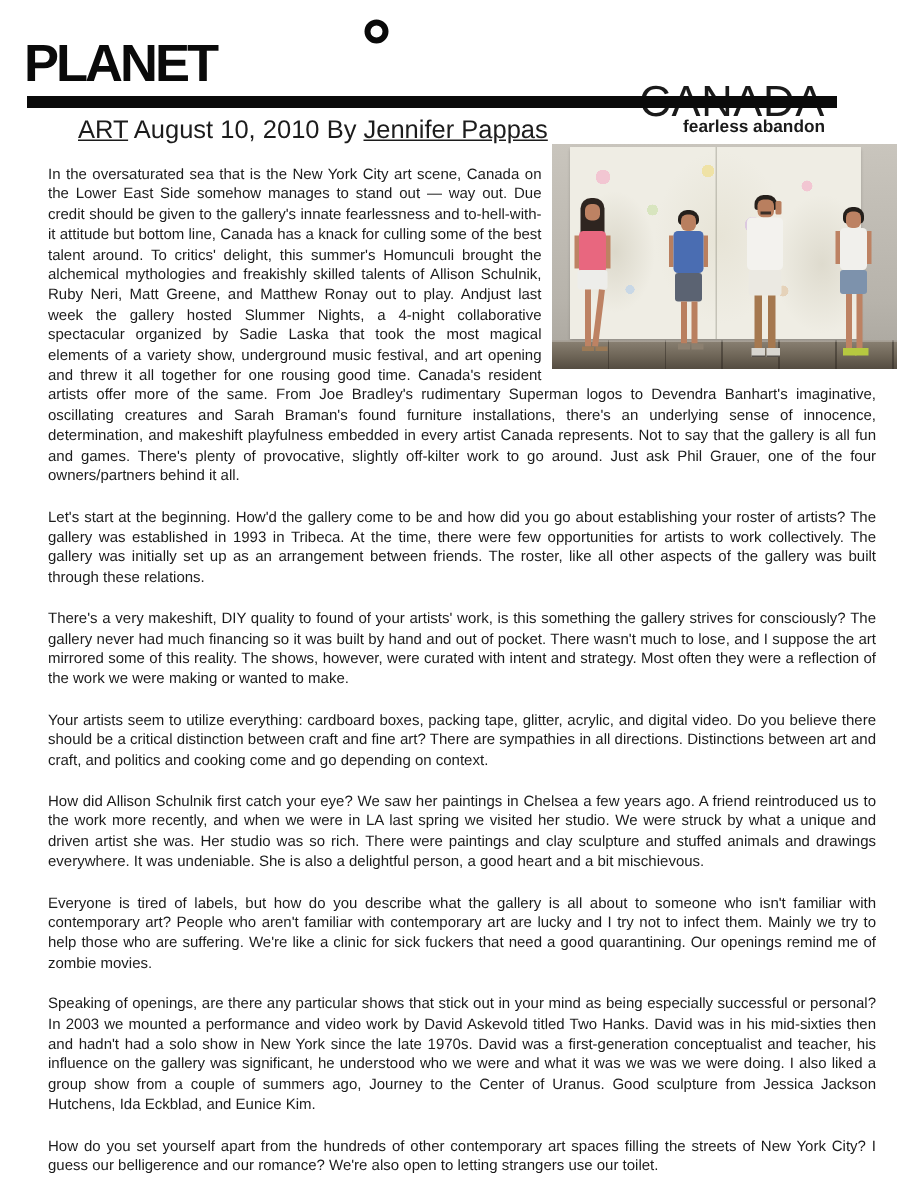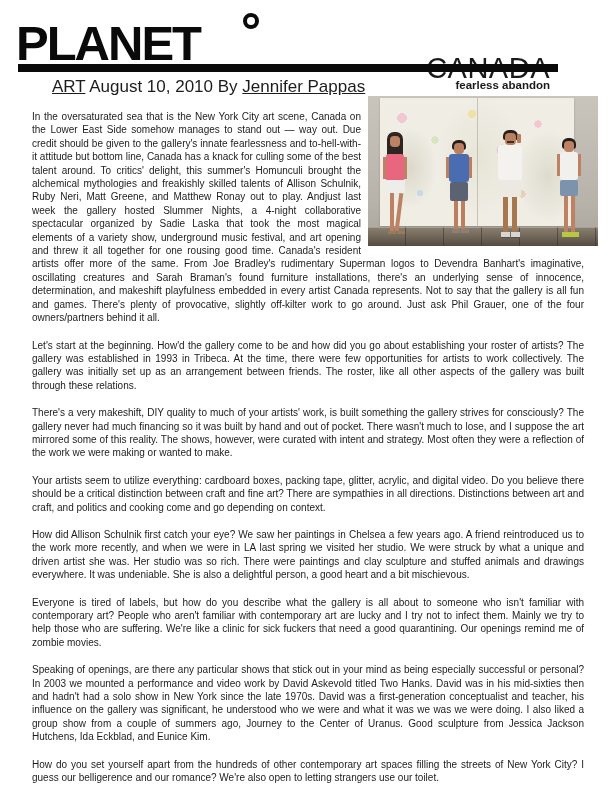--- a/index.html
+++ b/index.html
@@ -1,20 +1,20 @@
 <!DOCTYPE html>
 <html><head>
 <meta charset="utf-8">
 <style>
   html,body{margin:0;padding:0;background:#ffffff;}
   .page{position:relative;width:612px;height:792px;background:#fff;overflow:hidden;
         font-family:"Liberation Sans",sans-serif;color:#1c1c1c;}
 
   
-  .logo{position:absolute;left:16px;top:20px;font-size:49px;font-weight:bold;
+  .logo{position:absolute;left:16px;top:20px;font-size:35px;font-weight:bold;
         letter-spacing:-2px;line-height:46px;color:#0a0a0a;white-space:nowrap;}
   .degree{position:absolute;left:243px;top:13px;width:8px;height:8px;
           border:4px solid #0a0a0a;border-radius:50%;}
   .brand{position:absolute;right:62px;top:21px;text-align:right;color:#1a1a1a;}
   .brand .name{font-size:29px;font-weight:normal;letter-spacing:0.5px;line-height:22px;margin-top:36px;}
   .brand .tag{font-size:11.5px;font-weight:bold;line-height:13px;}
   .rule{position:absolute;left:18px;top:64px;width:540px;height:8px;background:#0a0a0a;}
 
   
   .byline{position:absolute;left:18px;top:77px;font-size:17px;color:#1c1c1c;margin-left:34px;}
@@ -190,21 +190,21 @@
       </div>
     </div>
 
     <p>In the oversaturated sea that is the New York City art scene, Canada on the Lower East Side somehow manages to stand out — way out. Due credit should be given to the gallery's innate fearlessness and to-hell-with-it attitude but bottom line, Canada has a knack for culling some of the best talent around. To critics' delight, this summer's Homunculi brought the alchemical mythologies and freakishly skilled talents of Allison Schulnik, Ruby Neri, Matt Greene, and Matthew Ronay out to play. Andjust last week the gallery hosted Slummer Nights, a 4-night collaborative spectacular organized by Sadie Laska that took the most magical elements of a variety show, underground music festival, and art opening and threw it all together for one rousing good time. Canada's resident artists offer more of the same. From Joe Bradley's rudimentary Superman logos to Devendra Banhart's imaginative, oscillating creatures and Sarah Braman's found furniture installations, there's an underlying sense of innocence, determination, and makeshift playfulness embedded in every artist Canada represents. Not to say that the gallery is all fun and games. There's plenty of provocative, slightly off-kilter work to go around. Just ask Phil Grauer, one of the four owners/partners behind it all.</p>
 
     <p class="para">
       <strong class="q">Let's start at the beginning. How'd the gallery come to be and how did you go about establishing your roster of artists?</strong>
       <span>The gallery was established in 1993 in Tribeca. At the time, there were few opportunities for artists to work collectively. The gallery was initially set up as an arrangement between friends. The roster, like all other aspects of the gallery was built through these relations.</span>
     </p>
     <p class="para">
-      <strong class="q">There's a very makeshift, DIY quality to much of your artists' work, is built something the gallery strives for consciously?</strong>
+      <strong class="q">There's a very makeshift, DIY quality to found of your artists' work, is this something the gallery strives for consciously?</strong>
       <span>The gallery never had much financing so it was built by hand and out of pocket. There wasn't much to lose, and I suppose the art mirrored some of this reality. The shows, however, were curated with intent and strategy. Most often they were a reflection of the work we were making or wanted to make.</span>
     </p>
     <p class="para">
       <strong class="q">Your artists seem to utilize everything: cardboard boxes, packing tape, glitter, acrylic, and digital video. Do you believe there should be a critical distinction between craft and fine art?</strong>
       <span>There are sympathies in all directions. Distinctions between art and craft, and politics and cooking come and go depending on context.</span>
     </p>
     <p class="para">
       <strong class="q">How did Allison Schulnik first catch your eye?</strong>
       <span>We saw her paintings in Chelsea a few years ago. A friend reintroduced us to the work more recently, and when we were in LA last spring we visited her studio. We were struck by what a unique and driven artist she was. Her studio was so rich. There were paintings and clay sculpture and stuffed animals and drawings everywhere. It was undeniable. She is also a delightful person, a good heart and a bit mischievous.</span>
     </p>

